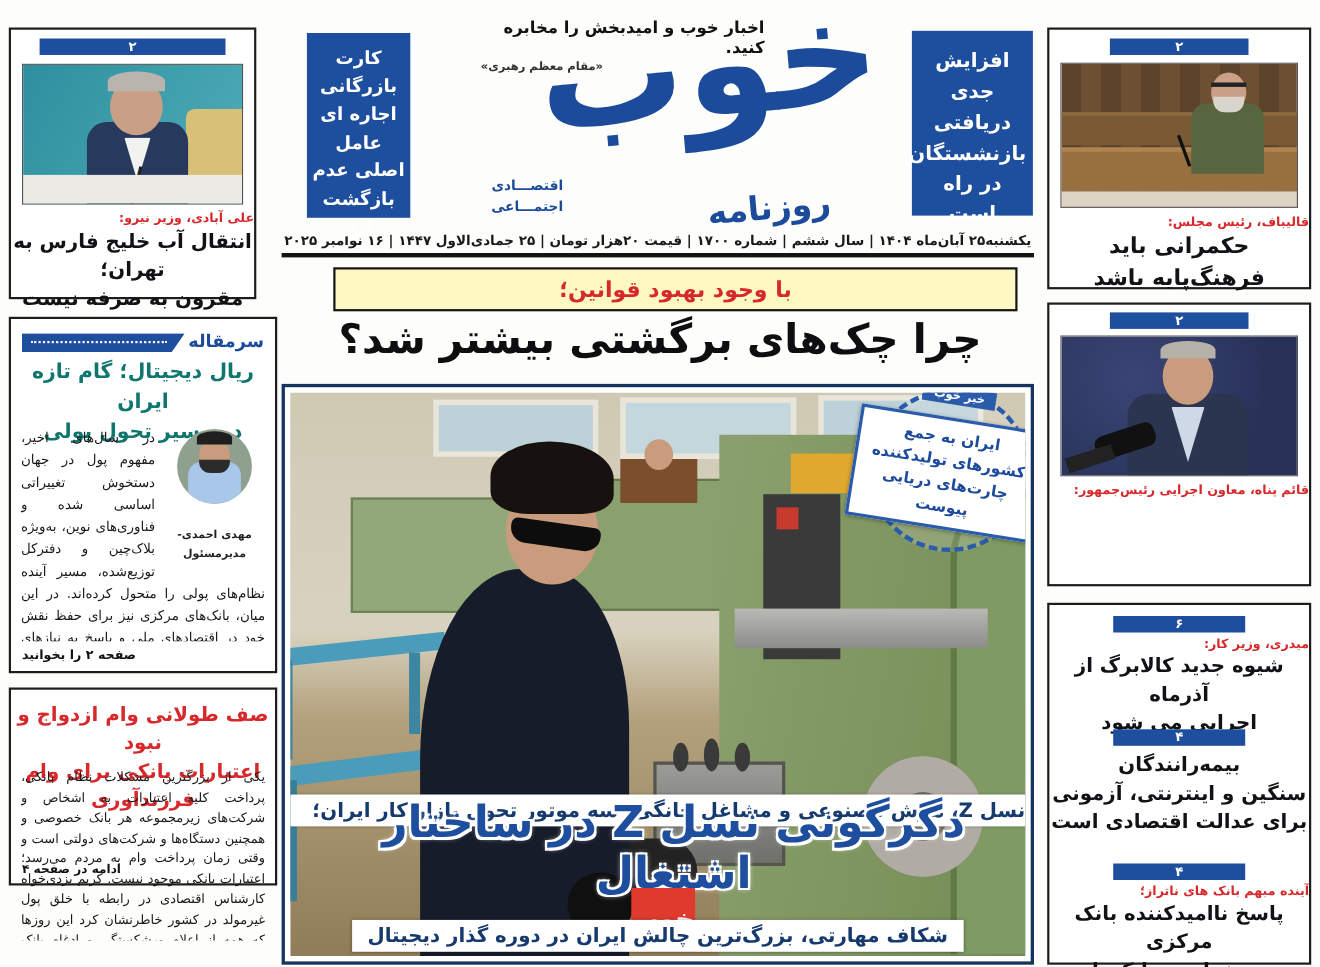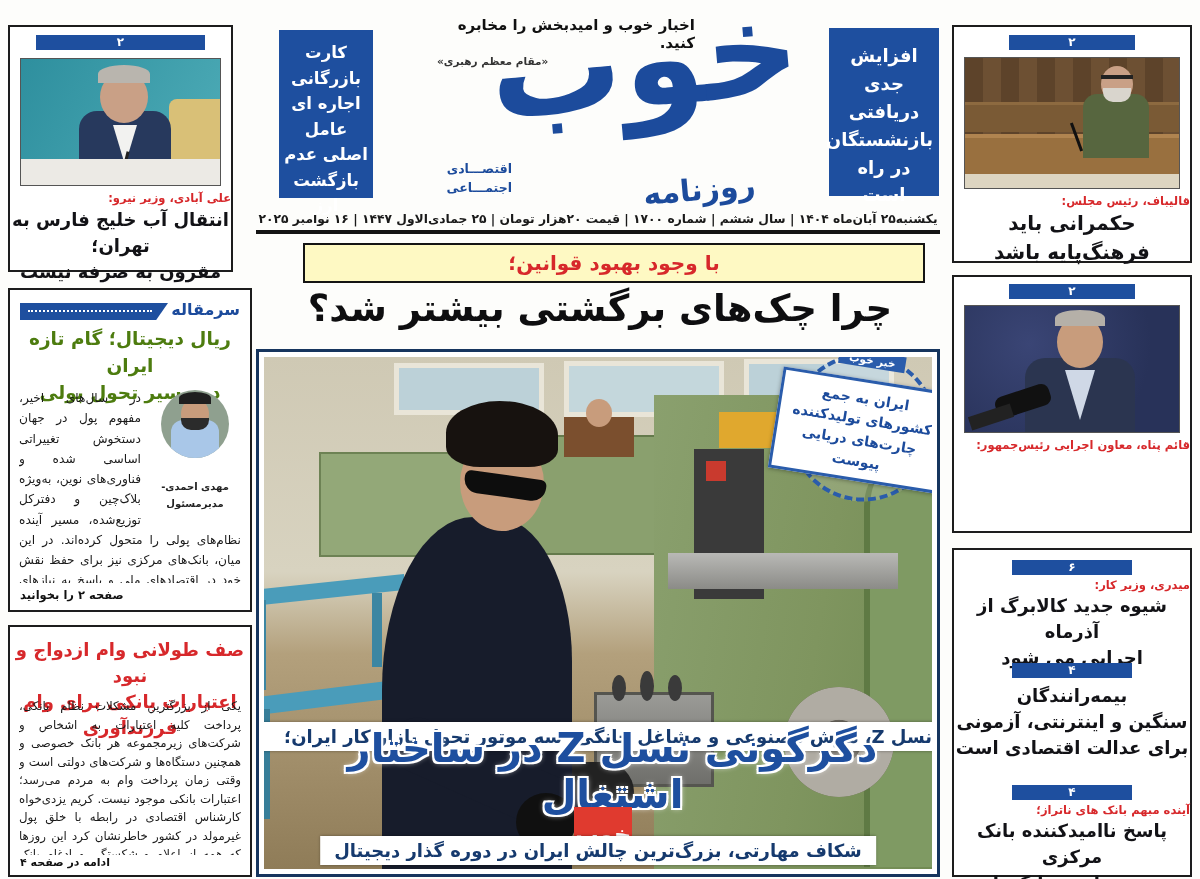--- a/index.html
+++ b/index.html
@@ -175,40 +175,40 @@
       <div class="abs" style="left:310px; bottom:6px; width:58px; height:56px; background:#e03a2f; color:#fff; font-weight:bold; font-size:24px; text-align:center; line-height:56px; z-index:1;">خوب</div>
       <div class="whitebar" style="bottom:4px; z-index:2;">شکاف مهارتی، بزرگ‌ترین چالش ایران در دوره گذار دیجیتال</div>
     </div>
   </div>
 
   <div class="box" style="left:8px; top:288px; width:244px; height:324px;">
     <div class="abs" style="right:10px; top:10px; color:#1c4b9c; font-weight:bold; font-size:16px;">سرمقاله</div>
     <div class="ribbon" style="left:10px; top:13px; width:148px;">
         <div></div>
       </div>
-    <div class="hl" style="top:36px; font-size:18.5px; color:#4d7c0f;text-align:center;">
+    <div class="hl" style="top:36px; font-size:18.5px; color:#0f766e;text-align:center;">
       <span>ریال دیجیتال؛ گام تازه ایران</span><br>
       <span>در مسیر تحول پولی</span>
     </div>
     <div class="body-txt" style="left:9px; right:9px; top:98px; height:195px; font-size:12.2px; line-height:1.66;">
       <div style="float:right; width:92px; margin:0 0 4px 8px; text-align:center;">
         <div style="position:relative; width:68px; height:68px; margin:2px auto 4px; border-radius:50%; overflow:hidden; background:#8fa08f;">
           <div class="scene" style="left:10px; top:30px; width:48px; height:40px; background:#a9c7e8; border-radius:12px 12px 0 0;"></div>
           <div class="circ" style="left:20px; top:8px; width:28px; height:32px; background:#c89c7c;"></div>
           <div class="scene" style="left:20px; top:28px; width:28px; height:12px; background:#2b2b2b; border-radius:0 0 10px 10px;"></div>
           <div class="scene" style="left:18px; top:2px; width:32px; height:12px; background:#1f1f1f; border-radius:50% 50% 0 0;"></div>
         </div>
         <div style="font-size:10px; font-weight:bold; color:#222;margin-top:21px;">مهدی احمدی-مدیرمسئول</div>
       </div>
       <span>در سال‌های اخیر، مفهوم پول در جهان دستخوش تغییراتی اساسی شده و فناوری‌های نوین، به‌ویژه بلاک‌چین و دفترکل توزیع‌شده، مسیر آینده نظام‌های پولی را متحول کرده‌اند. در این میان، بانک‌های مرکزی نیز برای حفظ نقش خود در اقتصادهای ملی و پاسخ به نیازهای درحال‌تغییر کاربران، به سمت طراحی و انتشار «پول دیجیتال بانک مرکزی» حرکت کرده‌اند. ایران نیز از این روند جهانی عقب نمانده و «ریال دیجیتال» را به‌عنوان نسخه بومی‌شده این فناوری در دستور کار...</span>
     </div>
     <div class="footer-note" style="left:10px; bottom:8px;">صفحه ۲ را بخوانید</div>
   </div>
 
-  <div class="box" style="left:8px; top:625px; width:244px; height:252px;">
+  <div class="box" style="left:8px; top:625px; width:244px; height:180px;">
     <div class="hl" style="top:10px; font-size:18px; color:#d7282b;">
       <span>صف طولانی وام ازدواج و نبود</span><br>
       <span>اعتبارات بانکی برای وام فرزندآوری</span>
     </div>
     <div class="body-txt" style="left:9px; right:9px; top:70px; height:158px; font-size:11.8px; line-height:1.57;">یکی از بزرگترین مشکلات نظام بانکی، پرداخت کلیه اعتبارات به اشخاص و شرکت‌های زیرمجموعه هر بانک خصوصی و همچنین دستگاه‌ها و شرکت‌های دولتی است و وقتی زمان پرداخت وام به مردم می‌رسد؛ اعتبارات بانکی موجود نیست. کریم یزدی‌خواه کارشناس اقتصادی در رابطه با خلق پول غیرمولد در کشور خاطرنشان کرد این روزها که همه از اعلام ورشکستگی و ادغام بانک آینده در بانک ملی صحبت می‌کنند؛ هنوز هم مسئله خلق پول غیرمولد در کشور که خلاف رفاه جامعه و رشد اقتصاد کشور است؛ کم نشده است و نظام بانکی با قدرت هر چه تمامتر در سایه ناکارآمدی نظارت‌های بانک مرکزی...</div>
     <div class="footer-note" style="left:10px; bottom:6px; font-size:11px;">ادامه در صفحه ۴</div>
   </div>
 
   <div class="box" style="left:952px; top:275px; width:240px; height:258px;">
     <div class="pagebar" style="left:55px; right:55px; top:7px;">۲</div>

